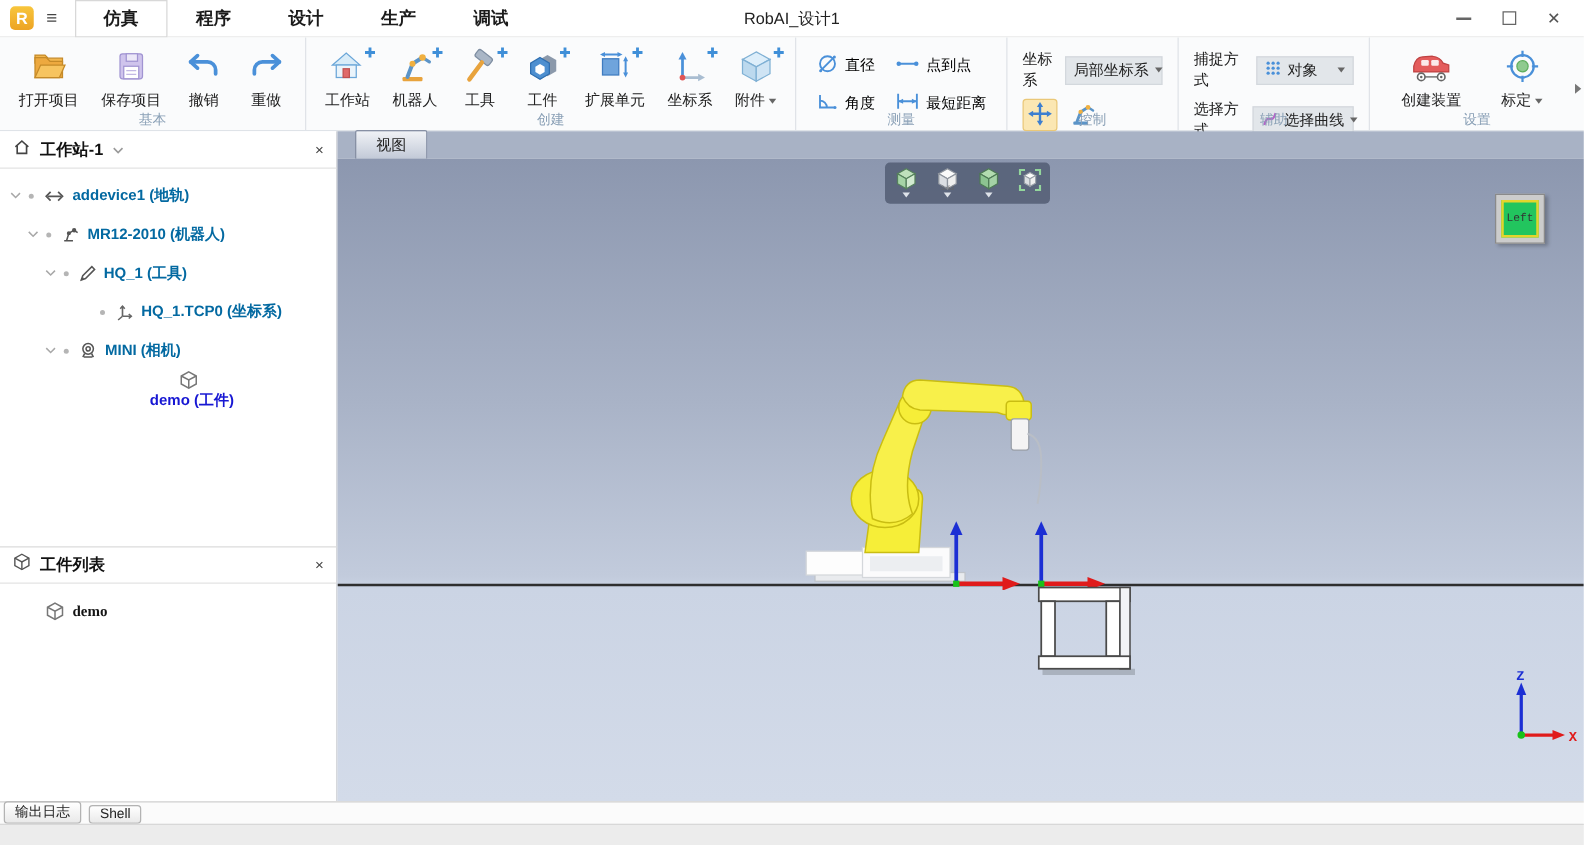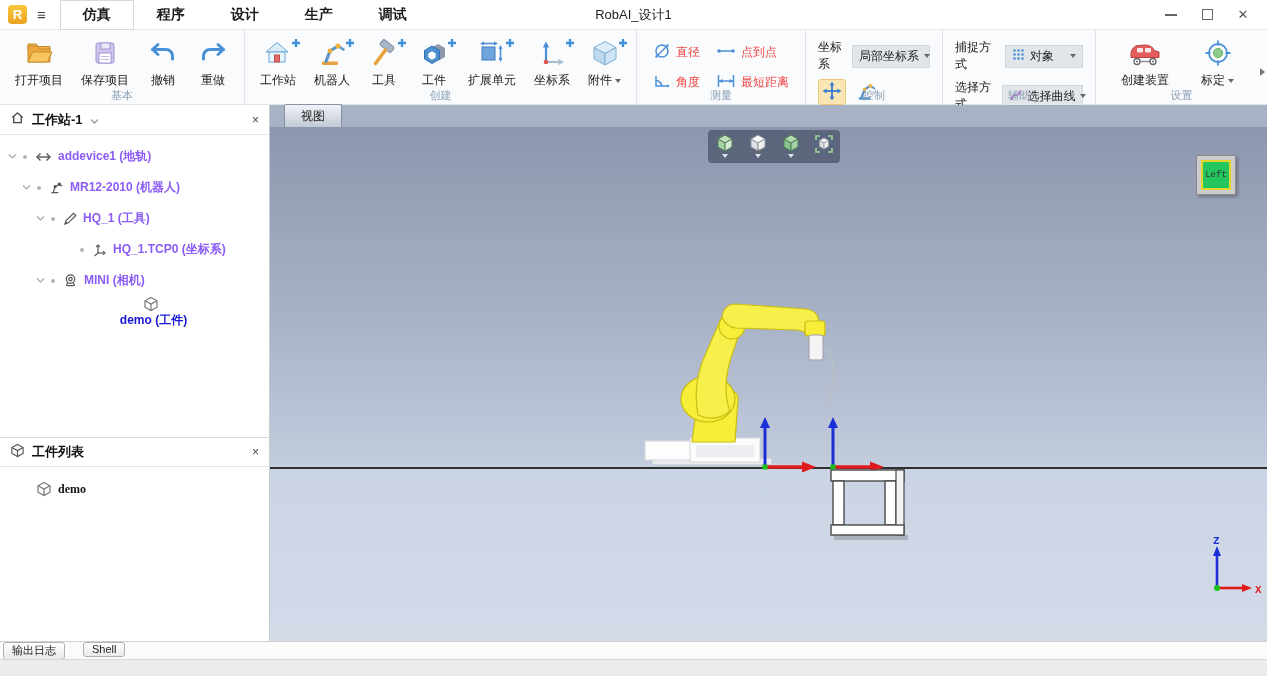--- a/index.html
+++ b/index.html
@@ -25,39 +25,39 @@
   .rgroup-label { position:absolute; left:0; right:0; bottom:1px; text-align:center; font-size:11px; color:#8aa0b6; }
   .rb { display:flex; flex-direction:column; align-items:center; gap:3px; padding:3px 9px; border-radius:3px; cursor:pointer; }
   .rb .ic { position:relative; width:32px; height:32px; display:flex; align-items:center; justify-content:center; }
   .rb .lbl { font-size:12px; color:#222; white-space:nowrap; display:flex; align-items:center; gap:3px; }
   .plus-badge { position:absolute; top:-3px; right:-7px; }
   .caret { width:0; height:0; border-left:4px solid transparent; border-right:4px solid transparent; border-top:5px solid #666; display:inline-block; }
   .caret.sm { border-left-width:3.5px; border-right-width:3.5px; border-top-width:4.5px; }
 
   
   .mgrid { display:grid; grid-template-columns:auto auto; column-gap:16px; row-gap:9px; padding:8px 10px; }
-  .mitem { display:flex; align-items:center; gap:5px; font-size:12px; color:#ef4444; cursor:pointer; white-space:nowrap; }
+  .mitem { display:flex; align-items:center; gap:5px; font-size:12px; color:#000000; cursor:pointer; white-space:nowrap; }
 
   
   .vrows { display:flex; flex-direction:column; gap:6px; padding:5px 6px; }
   .vrow { display:flex; align-items:center; gap:6px; font-size:12px; color:#222; }
   .dropdown { display:flex; align-items:center; gap:5px; background:#e2e6ea; border:1px solid #d3d8dd; padding:2px 6px; font-size:12px; color:#222; min-width:78px; cursor:pointer; white-space:nowrap; }
   .dropdown .caret { margin-left:auto; }
   .tool-btn { width:28px; height:26px; display:flex; align-items:center; justify-content:center; border-radius:3px; cursor:pointer; }
   .tool-btn.active { background:#fbe7b3; border:1px solid #eac878; }
   #ribbon-expand { position:absolute; right:2px; top:32px; color:#777; cursor:pointer; }
   .rarrow { width:0; height:0; border-top:4px solid transparent; border-bottom:4px solid transparent; border-left:5px solid #777; display:inline-block; }
 
   
   #sidebar { position:absolute; left:0; top:105px; width:270px; height:536px; background:#fff; border-right:1px solid #c9ccd1; display:flex; flex-direction:column; }
   .panel-header { height:30px; display:flex; align-items:center; padding:0 10px; border-bottom:1px solid #e4e4e4; gap:7px; flex:none; }
   .panel-header .ph-title { font-size:13px; font-weight:bold; color:#111; }
   .panel-close { margin-left:auto; font-size:12px; color:#444; cursor:pointer; }
   #tree { height:302px; overflow:hidden; padding-top:6px; }
-  .trow { height:31px; display:flex; align-items:center; font-size:12px; font-weight:bold; color:#8b5cf6; cursor:pointer; }
+  .trow { height:31px; display:flex; align-items:center; font-size:12px; font-weight:bold; color:#0369a1; cursor:pointer; }
   .trow .chev { color:#a0a0a0; margin-right:6px; display:flex; }
   .trow .bullet { width:4px; height:4px; border-radius:50%; background:#b5b5b5; margin-right:8px; flex:none; }
   .trow .ticon { margin-right:6px; display:flex; }
   .lvl0 { padding-left:8px; } .lvl1 { padding-left:22px; } .lvl2 { padding-left:36px; } .lvl3 { padding-left:80px; } .lvl-demo { padding-left:38px; }
   .blue-item { color:#1717d3;flex-direction:column; }
   #parts-list { padding-top:8px;font-family:Liberation Serif, serif; }
   .prow { height:28px; display:flex; align-items:center; padding-left:36px; font-size:12px; font-weight:bold; color:#141414; cursor:pointer; }
   .prow .ticon { margin-right:6px; display:flex; }
 
   
@@ -67,21 +67,21 @@
   #scene { position:relative; width:997px; height:514px; background:linear-gradient(180deg,#8c97af 0%,#a9b3c7 38%,#c2cbdc 65%,#cbd4e4 67%,#d3dbe9 100%); overflow:hidden; }
   #ground-line { position:absolute; left:0; top:340px; width:997px; height:2px; background:#2e2e2e; }
   #vp-toolbar { position:absolute; left:438px; top:3px; width:132px; height:33px; background:rgba(84,95,117,0.88); border-radius:4px; display:flex; align-items:center; justify-content:center; gap:7px; }
   .vpt-btn { position:relative; width:26px; height:27px; display:flex; flex-direction:column; align-items:center; justify-content:flex-start; cursor:pointer; }
   .vpt-caret { width:0; height:0; border-left:3px solid transparent; border-right:3px solid transparent; border-top:4px solid #dfe3ea; margin-top:1px; }
   .solid-lbl { position:absolute; bottom:6px; left:0; right:0; text-align:center; font-size:5px; color:#666; pointer-events:none; }
   #view-cube { position:absolute; right:31px; top:28px; width:40px; height:40px; background:#cccccc; border:1px solid #8a8a8a; box-shadow:2px 2px 3px rgba(0,0,0,0.25); cursor:pointer; }
   #view-cube .inner { position:absolute; inset:4px; border:2px solid #e3d52c; background:#22c55e; display:flex; align-items:center; justify-content:center; font-family:"Liberation Mono", monospace; font-size:9px; color:#333; }
 
   
-  #logtabs { position:absolute; left:0; top:641px; width:1267px; height:18px; background:#fbfbfb; border-top:1px solid #d0d0d0; display:flex; align-items:flex-start; padding-left:3px; gap:18px; }
+  #logtabs { position:absolute; left:0; top:641px; width:1267px; height:18px; background:#fbfbfb; border-top:1px solid #d0d0d0; display:flex; align-items:flex-end; padding-left:3px; gap:6px; }
   .log-tab { padding:0px 8px 1px; font-size:11px; color:#222; background:linear-gradient(#ffffff,#e9e9e9); border:1px solid #b3b3b3; border-radius:3px; cursor:pointer; }
   #statusbar { position:absolute; left:0; top:659px; width:1267px; height:17px; background:#ececec; border-top:1px solid #d8d8d8; }
 </style>
 </head>
 <body>
 
 <div id="titlebar">
   <div id="logo">
       <span>R</span>
     </div>

